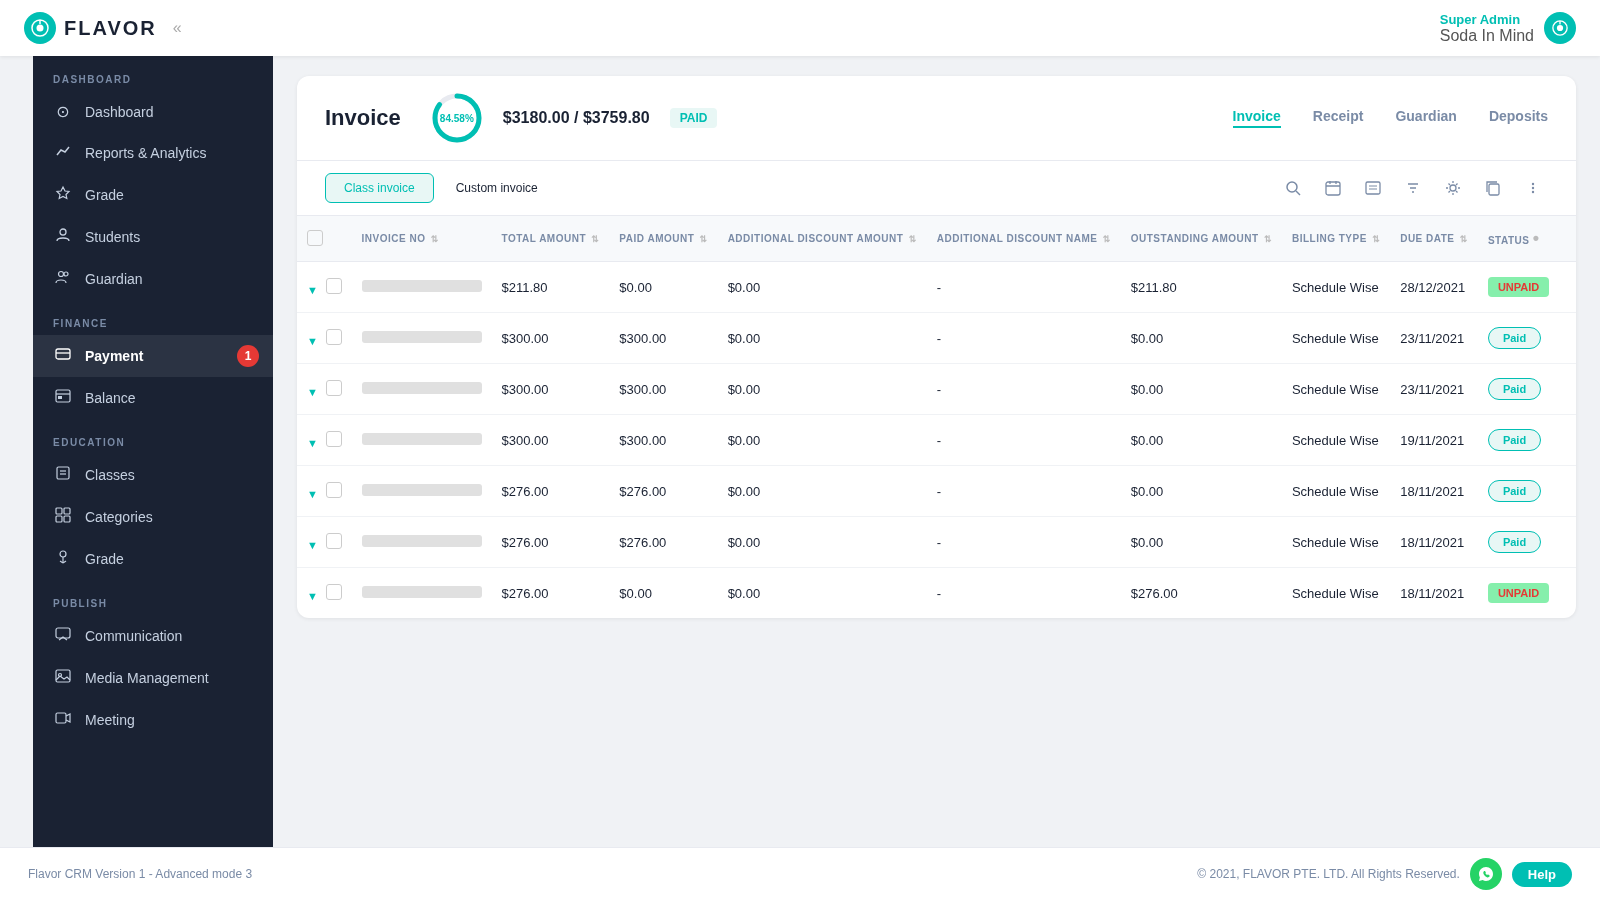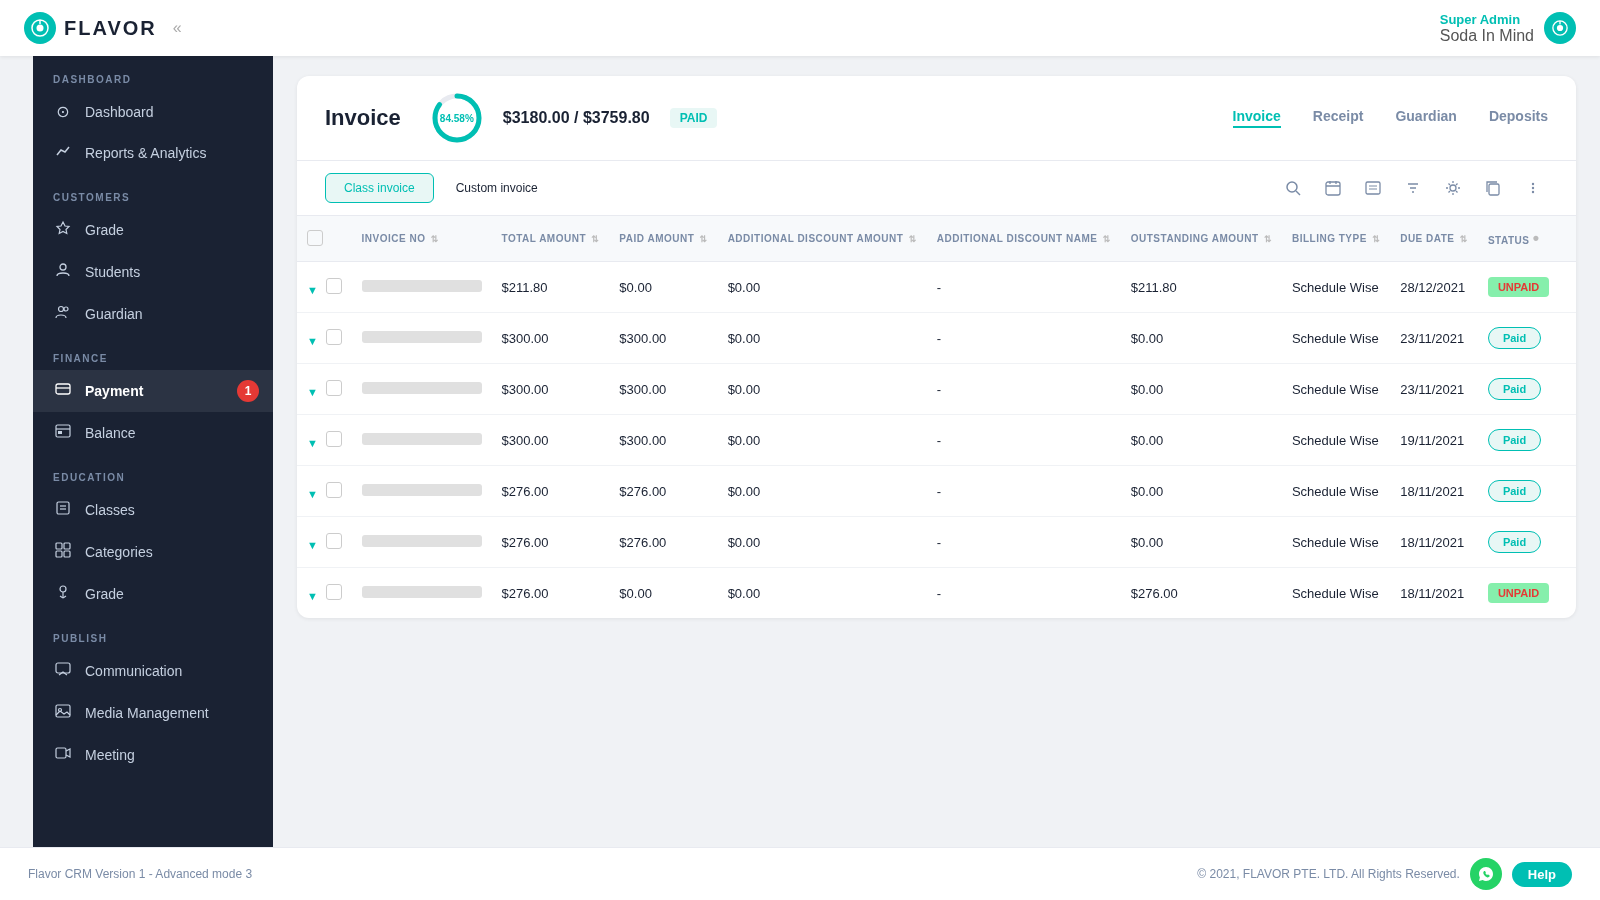--- a/index.html
+++ b/index.html
@@ -353,21 +353,20 @@
     </div>
     <div class="sidebar-item">
       <span class="icon">
         <svg width="16" height="16" viewBox="0 0 16 16" fill="none">
             <polyline points="2,12 6,7 10,9 14,4" stroke="#c5d0e0" stroke-width="1.5" fill="none"></polyline>
           </svg>
       </span>
       <span>Reports &amp; Analytics</span>
     </div>
 
-    <div class="sidebar-section-label">CUSTOMERS</div>
     <div class="sidebar-item">
       <span class="icon">
         <svg width="16" height="16" viewBox="0 0 16 16" fill="none">
             <path d="M8 2 L10 6 L14 6.5 L11 9.5 L11.8 13.5 L8 11.5 L4.2 13.5 L5 9.5 L2 6.5 L6 6 Z" stroke="#c5d0e0" stroke-width="1.2" fill="none"></path>
           </svg>
       </span>
       <span>Grade</span>
     </div>
     <div class="sidebar-item">
       <span class="icon">

